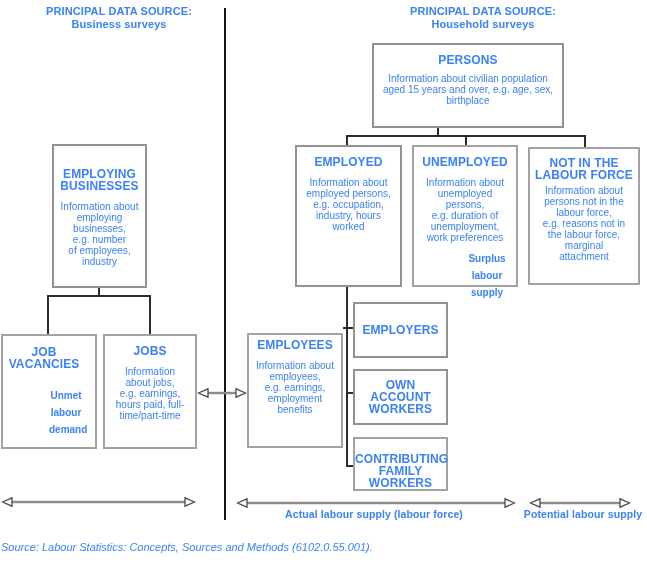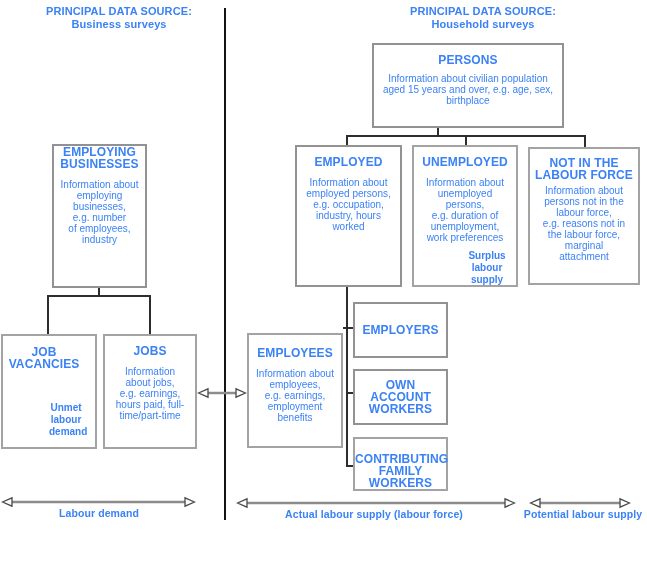--- a/index.html
+++ b/index.html
@@ -16,33 +16,33 @@
 
   .divider{position:absolute;left:224px;top:8px;width:2px;height:512px;background:#141414;}
 
   .box{
     position:absolute;background:#ffffff;border:2px solid #a3a3a3;
     box-sizing:border-box;text-align:center;display:flex;flex-direction:column;
   }
   .box.gray{border-color:#929292;border-width:2px;}
   .box-title{font-weight:bold;font-size:12px;line-height:12px;white-space:pre-line;letter-spacing:0.1px;}
   .box-body{font-size:10px;line-height:11px;white-space:pre-line;margin-top:9px;}
-  .box-em{font-weight:bold;font-size:10px;line-height:12px;white-space:pre-line;margin-left:44px;}
-
-  #b-employing{left:52px;top:144px;width:95px;height:144px;padding-top:0;}
+  .box-em{font-weight:bold;font-size:10px;line-height:17px;white-space:pre-line;margin-left:44px;}
+
+  #b-employing{left:52px;top:144px;width:95px;height:144px;padding-top:22px;}
   #b-jobvac{left:1px;top:334px;width:96px;height:115px;padding:10px 12px 9px 2px;justify-content:space-between;}
   #b-jobs{left:103px;top:334px;width:94px;height:115px;padding-top:9px;}
   #b-persons{left:372px;top:43px;width:192px;height:85px;padding-top:9px;}
   #b-persons .box-body{margin-top:7px;}
   #b-employed{left:295px;top:145px;width:107px;height:142px;padding-top:9px;}
   #b-unemployed{left:412px;top:145px;width:106px;height:142px;padding-top:9px;}
   #b-unemployed .box-em{margin-top:7px;}
   #b-nilf{left:528px;top:147px;width:112px;height:138px;padding-top:8px;align-items:center;}
   #b-nilf .box-body{margin-top:4px;}
-  #b-employees{left:247px;top:333px;width:96px;height:115px;padding-top:12px;}
+  #b-employees{left:247px;top:333px;width:96px;height:115px;padding-top:4px;}
   #b-employers{left:353px;top:302px;width:95px;height:56px;justify-content:center;}
   #b-ownacct{left:353px;top:369px;width:95px;height:56px;justify-content:center;}
   #b-contrib{left:353px;top:437px;width:95px;height:54px;justify-content:flex-end;}
 
   .line{position:absolute;background:#2d2d2d;}
   
   #ln-l1{left:98px;top:288px;width:2px;height:8px;}
   #ln-l2{left:47px;top:295px;width:104px;height:2px;}
   #ln-l3{left:47px;top:296px;width:2px;height:38px;}
   #ln-l4{left:149px;top:296px;width:2px;height:38px;}
@@ -204,18 +204,18 @@
     <path d="M 1.5,7 L 11,2.8 L 11,11.2 Z" fill="#fdfdfd" stroke="#4a4a4a" stroke-width="1.3"></path>
     <path d="M 278.5,7 L 269,2.8 L 269,11.2 Z" fill="#fdfdfd" stroke="#4a4a4a" stroke-width="1.3"></path>
   </svg>
 
   <svg class="arrow" id="ar-ps" width="102" height="14">
     <line x1="9" y1="7" x2="93" y2="7" stroke="#8c8c8c" stroke-width="2.5"></line>
     <path d="M 1.5,7 L 11,2.8 L 11,11.2 Z" fill="#fdfdfd" stroke="#4a4a4a" stroke-width="1.3"></path>
     <path d="M 100.5,7 L 91,2.8 L 91,11.2 Z" fill="#fdfdfd" stroke="#4a4a4a" stroke-width="1.3"></path>
   </svg>
 
-  <div class="arrow-label" id="lbl-ld">Labour demand</div>
   <div class="arrow-label" id="lbl-as">Actual labour supply (labour force)</div>
   <div class="arrow-label" id="lbl-ps">Potential labour supply</div>
 
+  <div class="src">Source: Labour Statistics: Concepts, Sources and Methods (6102.0.55.001).</div>
 
 </div>
 
 </body></html>

